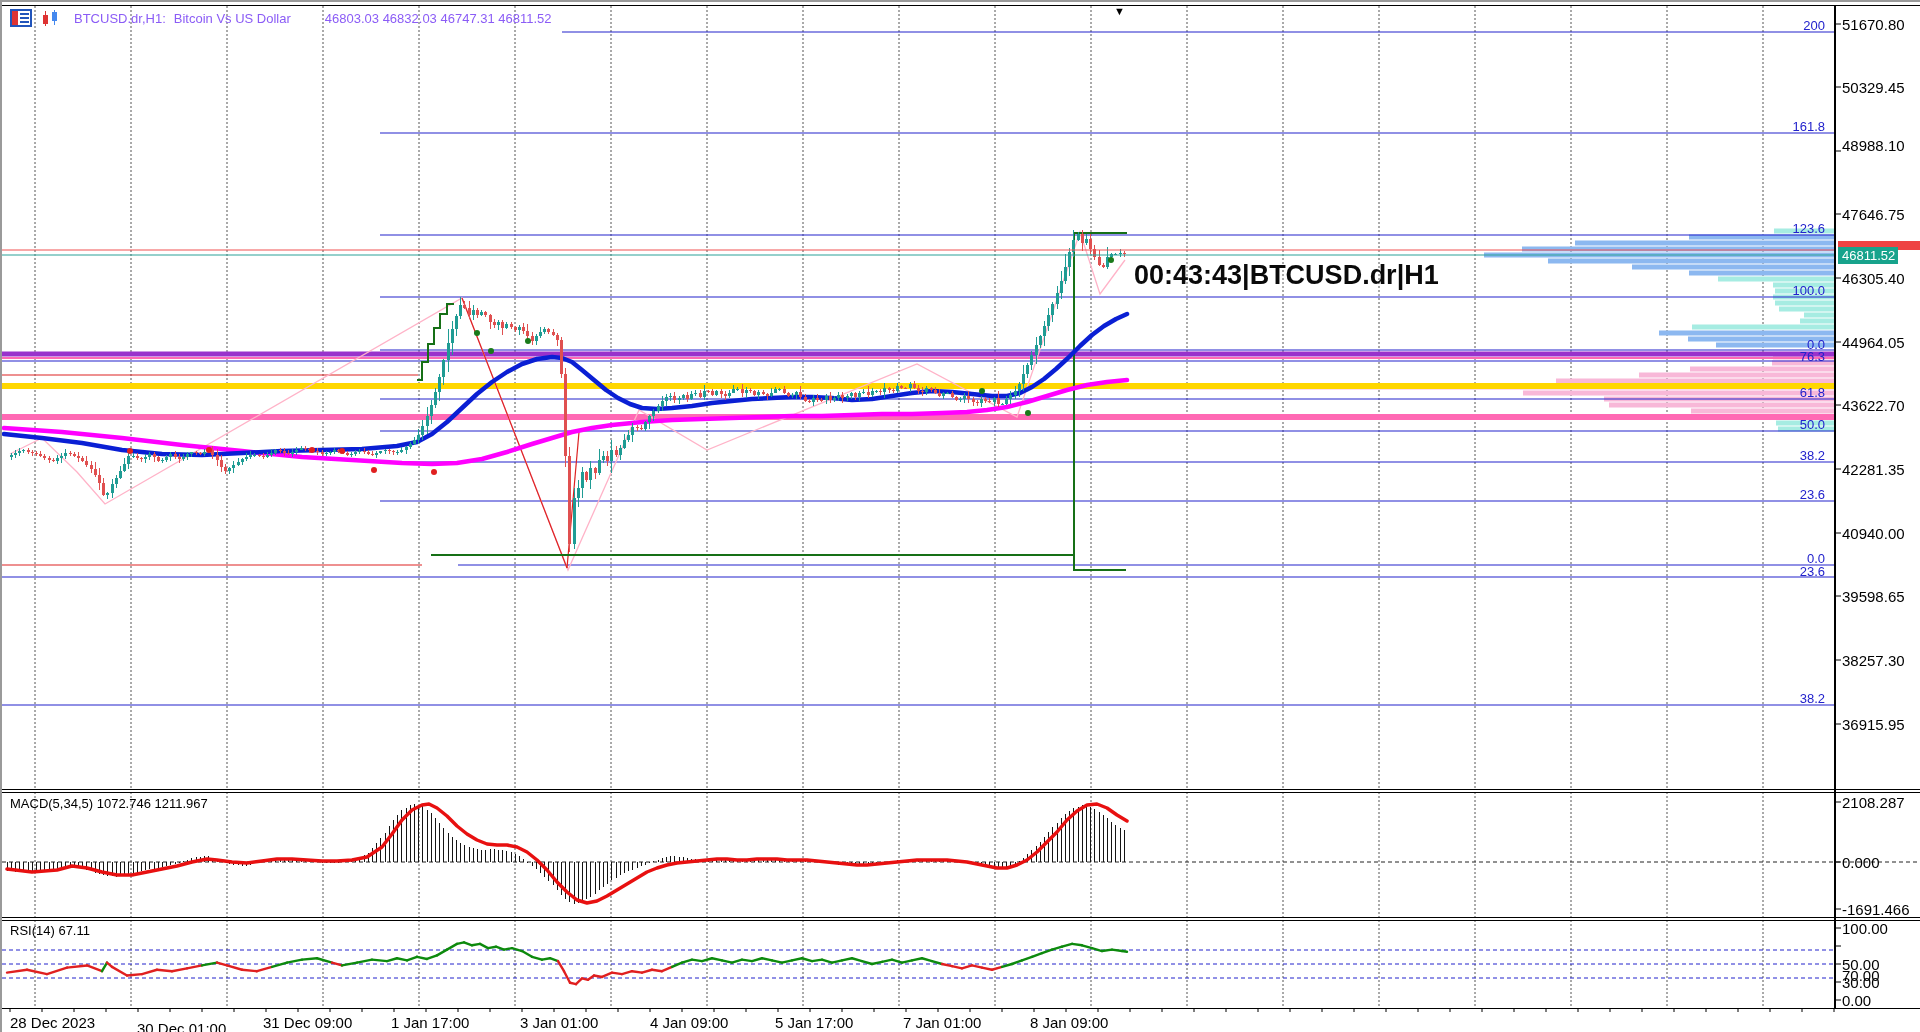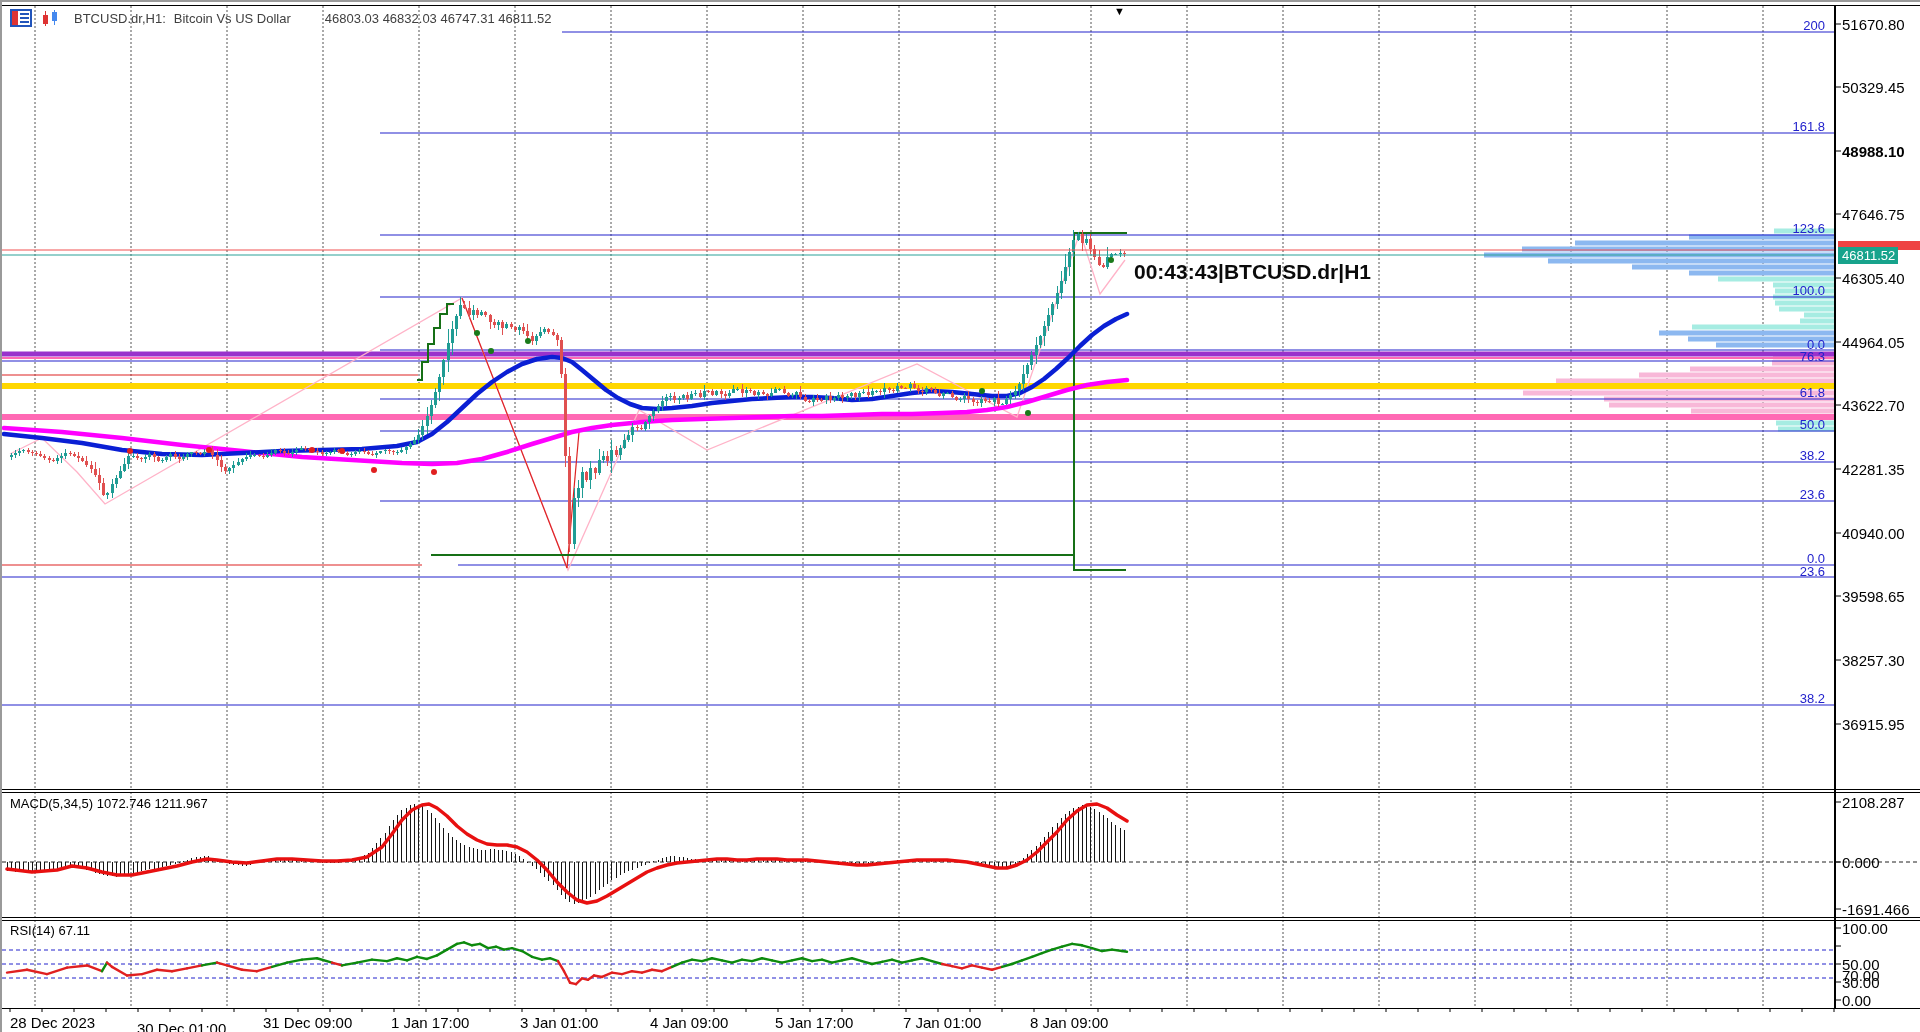--- a/index.html
+++ b/index.html
@@ -1,25 +1,25 @@
 <!DOCTYPE html>
 <html><head>
 <meta charset="utf-8">
 <style>
   html,body{margin:0;padding:0;background:#fff;width:1920px;height:1032px;overflow:hidden;
     font-family:"Liberation Sans",sans-serif;}
   #stage{position:relative;width:1920px;height:1032px;background:#fff;border-top:2px solid #9a9a9a;border-left:2px solid #9a9a9a;box-sizing:border-box;}
   #chart-svg{position:absolute;left:0;top:0;}
   .lbl{position:absolute;font-size:15px;color:#000;white-space:nowrap;line-height:13px;}
   .fiblbl{position:absolute;font-size:13px;color:#2222cc;white-space:nowrap;line-height:13px;}
-  #title-bar{position:absolute;left:8px;top:7px;display:flex;align-items:center;gap:8px;font-size:13px;color:#404040;}
+  #title-bar{position:absolute;left:8px;top:7px;display:flex;align-items:center;gap:8px;font-size:13px;color:#8b5cf6;}
   #title-bar .ticon{width:22px;height:18px;display:inline-block;}
   #title-text{margin-left:4px;}
   #ohlc-text{margin-left:26px;}
-  #big-annotation{position:absolute;left:1132px;top:258px;font-size:21px;font-weight:bold;color:#0a0a0a;letter-spacing:0px;}
+  #big-annotation{position:absolute;left:1132px;top:258px;font-size:27px;font-weight:bold;color:#0a0a0a;letter-spacing:0px;}
   #bid-badge{position:absolute;left:1836px;width:60px;height:17px;color:#fff;font-size:13px;line-height:17px;padding-left:4px;box-sizing:border-box;}
   #ask-strip{position:absolute;left:1836px;width:82px;}
   #macd-label,#rsi-label{position:absolute;left:8px;font-size:13px;color:#000;}
   #top-triangle{position:absolute;font-size:11px;color:#000;}
 </style>
 </head>
 <body>
 
 <div id="stage">
   <svg id="chart-svg" width="1920" height="1032">
@@ -1183,21 +1183,21 @@
 
   <div id="ask-strip" style="top: 239px; height: 9px; background: rgb(238, 67, 67);"></div>
   <div id="bid-badge" style="top: 245px; background: rgb(23, 163, 140);">46811.52</div>
 
   <div id="macd-label" style="top: 794px;">MACD(5,34,5) 1072.746 1211.967</div>
   <div id="rsi-label" style="top: 921px;">RSI(14) 67.11</div>
 
   <div id="labels">
       <div class="lbl" style="left: 1840px; top: 16px;">51670.80</div>
       <div class="lbl" style="left: 1840px; top: 79px;">50329.45</div>
-      <div class="lbl" style="left: 1840px; top: 143px; font-weight: bold;">48988.10</div>
+      <div class="lbl" style="left: 1840px; top: 137px;">48988.10</div>
       <div class="lbl" style="left: 1840px; top: 206px;">47646.75</div>
       <div class="lbl" style="left: 1840px; top: 270px;">46305.40</div>
       <div class="lbl" style="left: 1840px; top: 334px;">44964.05</div>
       <div class="lbl" style="left: 1840px; top: 397px;">43622.70</div>
       <div class="lbl" style="left: 1840px; top: 461px;">42281.35</div>
       <div class="lbl" style="left: 1840px; top: 525px;">40940.00</div>
       <div class="lbl" style="left: 1840px; top: 588px;">39598.65</div>
       <div class="lbl" style="left: 1840px; top: 652px;">38257.30</div>
       <div class="lbl" style="left: 1840px; top: 716px;">36915.95</div>
       <div class="fiblbl" style="right: 95px; top: 17px; text-align: right;">200</div>

